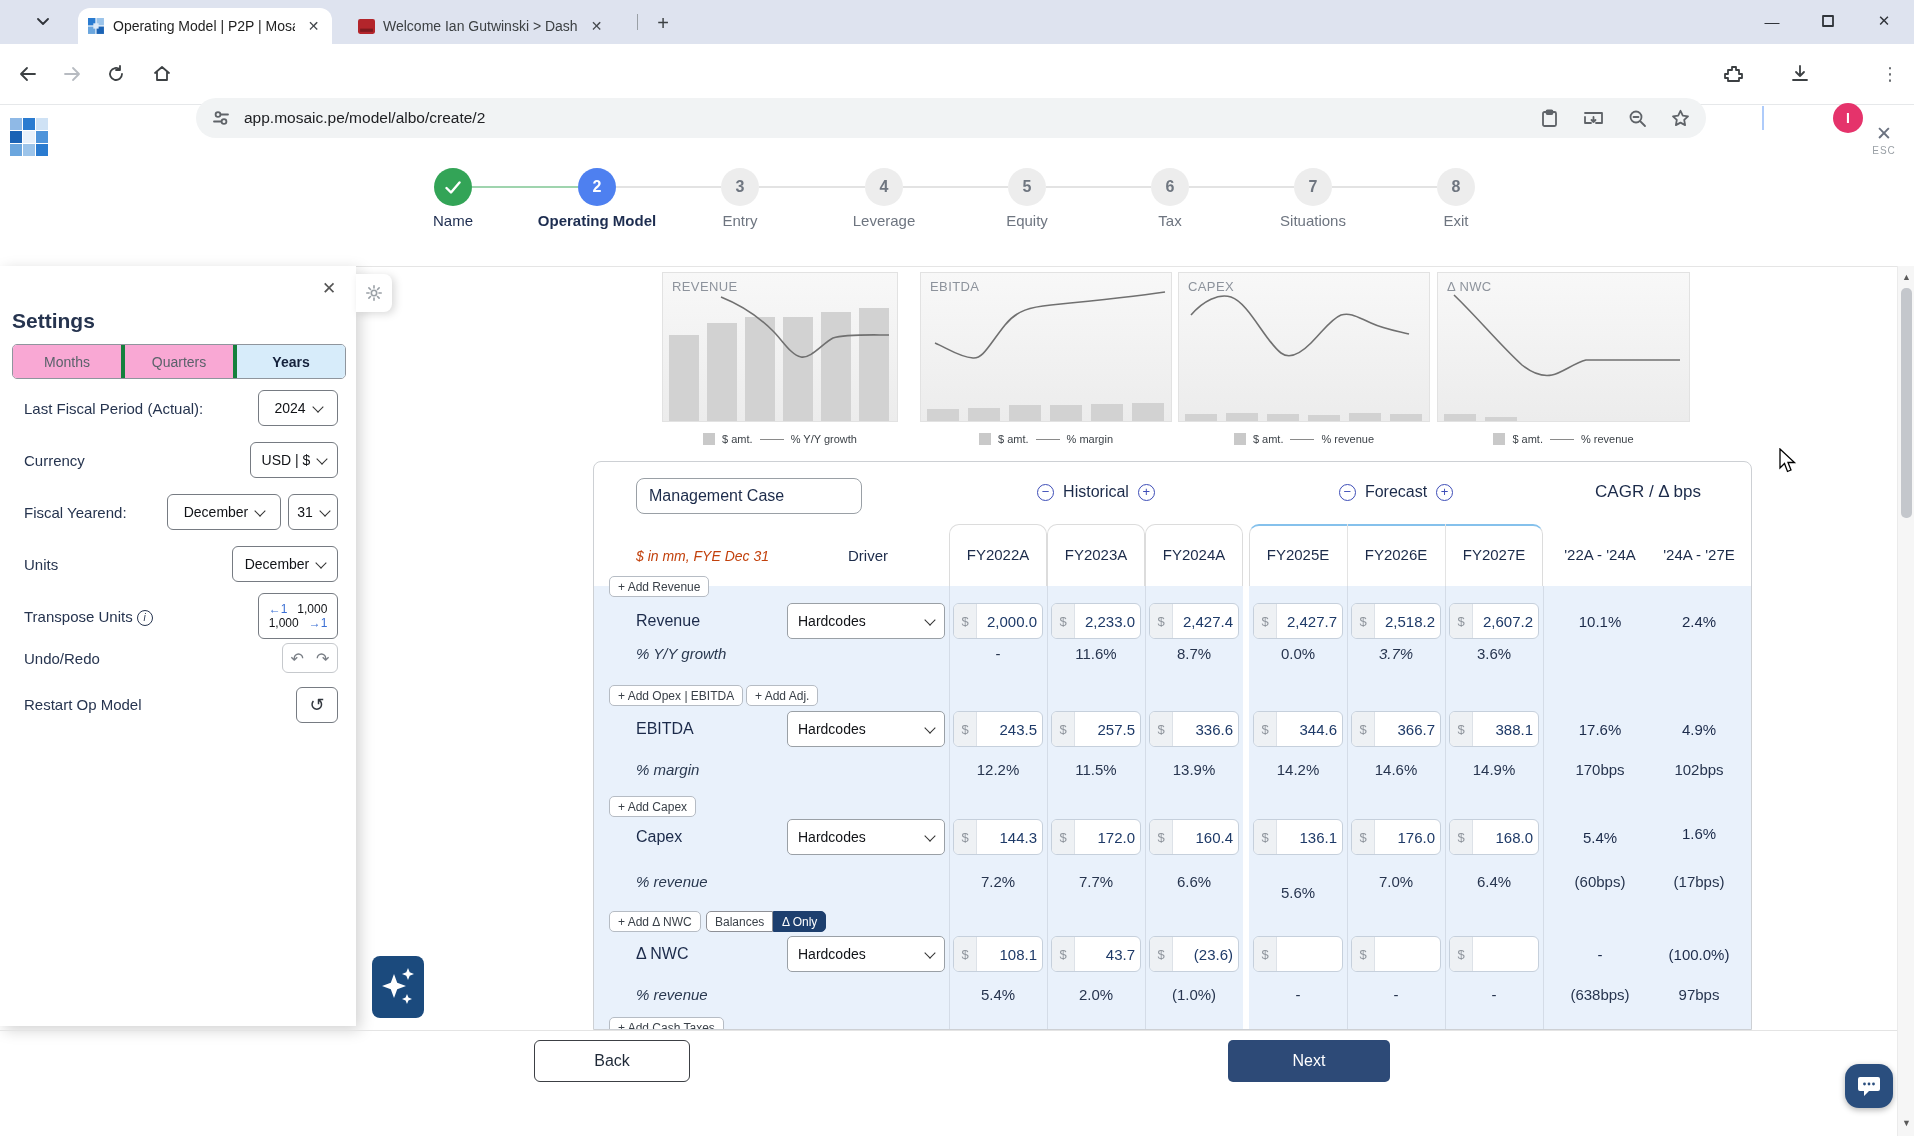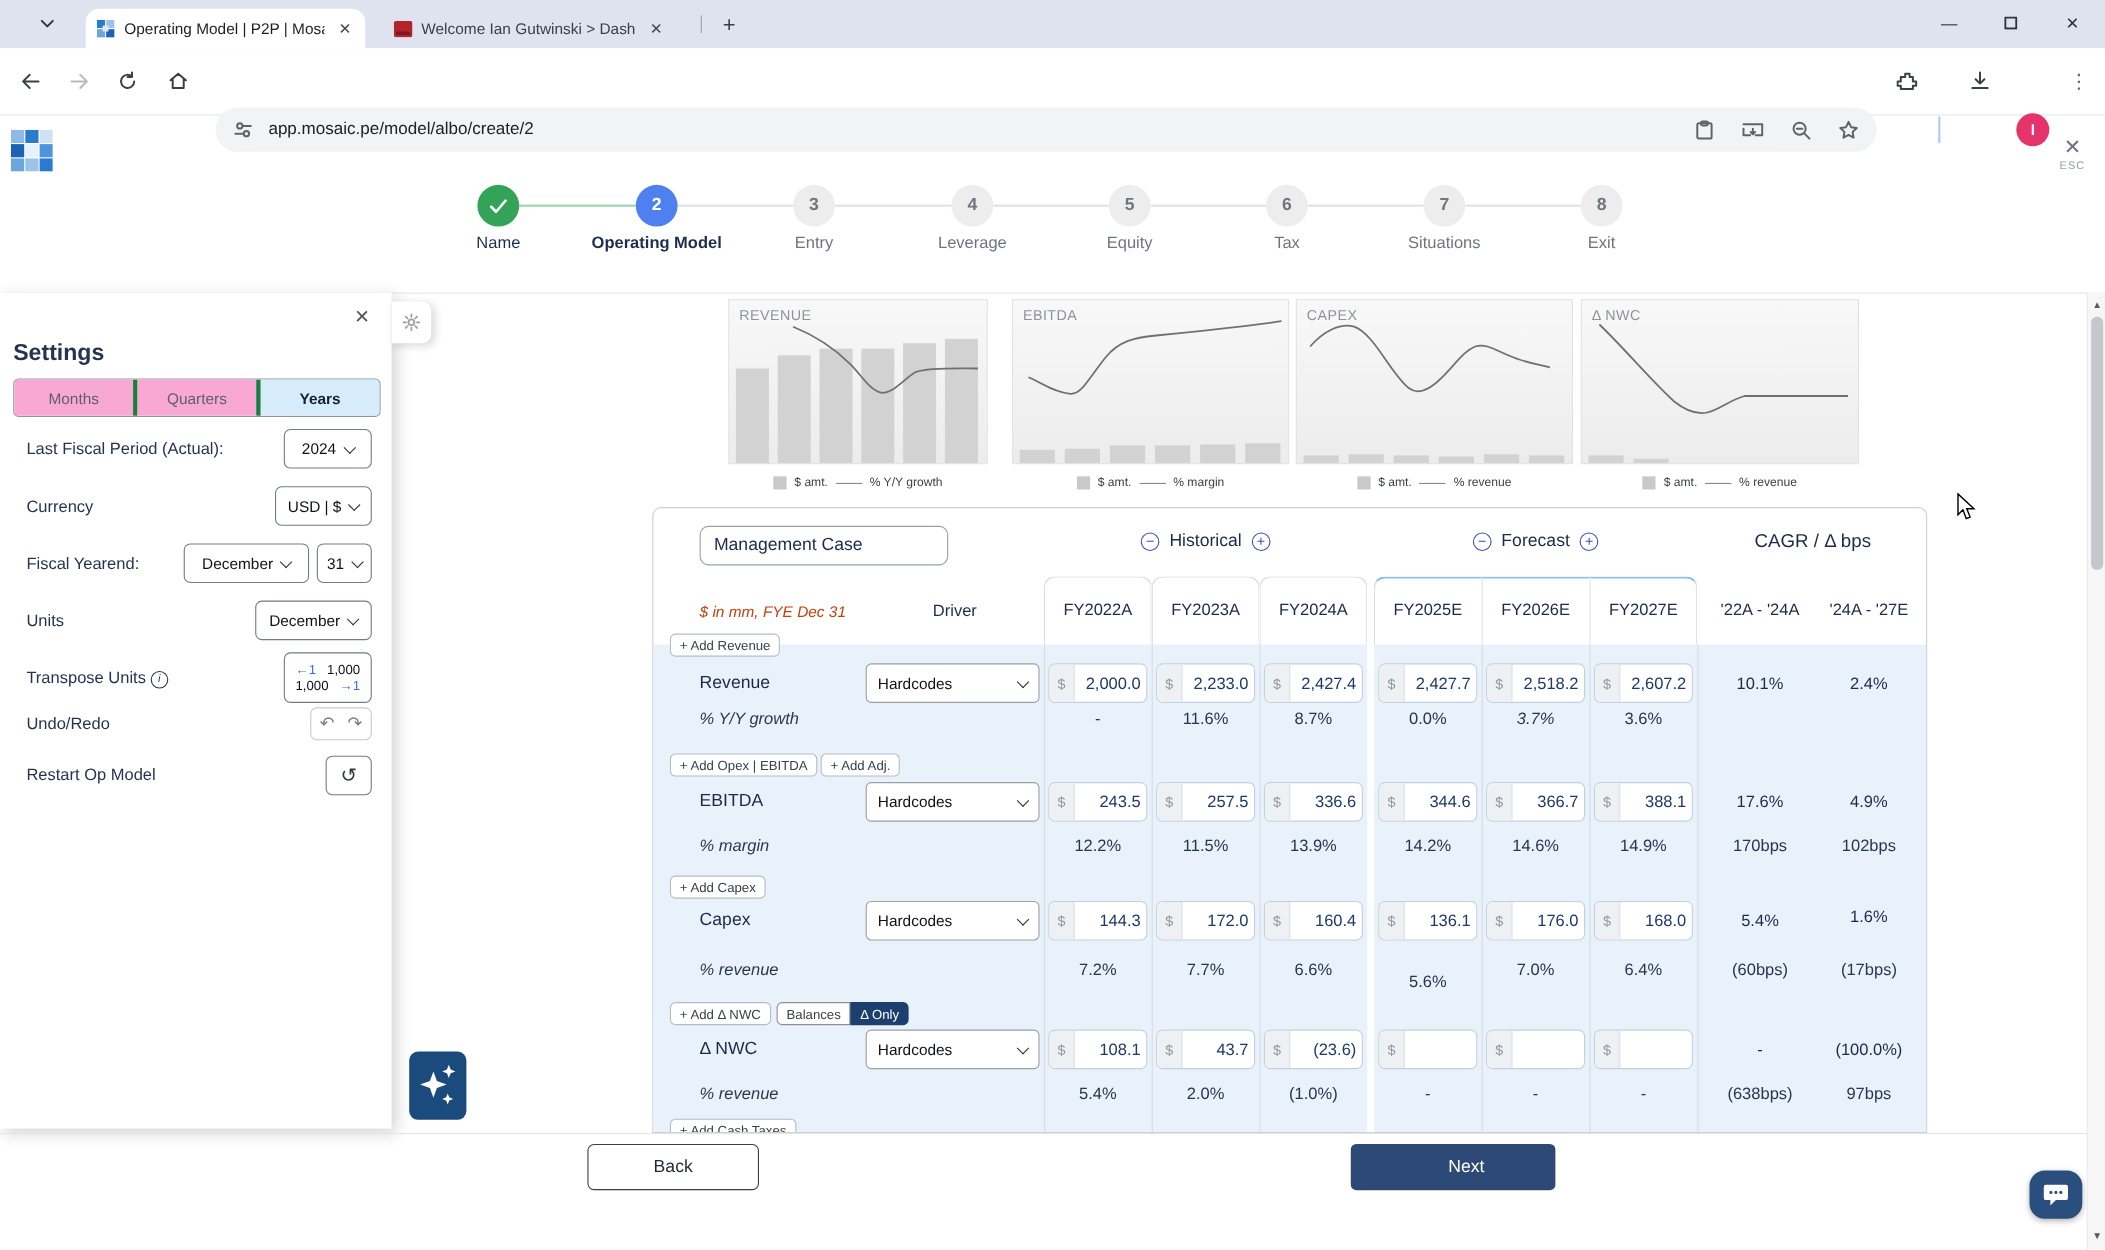--- a/index.html
+++ b/index.html
@@ -60,21 +60,21 @@
   .vbox{position:absolute;width:90px;height:36px;background:#fff;border:1px solid #c6d0dc;border-radius:6px;display:flex;overflow:hidden;box-sizing:border-box;}
   .vbox .d{width:22px;background:#eef1f4;border-right:1px solid #dde2e8;color:#8f959d;display:flex;align-items:center;justify-content:center;font-size:13px;flex:none;}
   .vbox input{flex:1;min-width:0;border:none;outline:none;background:transparent;font-family:"Liberation Sans",sans-serif;font-size:15px;color:#1e3a68;text-align:right;padding:0 5px 0 2px;}
   .sv{position:absolute;font-size:15px;color:#27354f;transform:translateX(-50%);white-space:nowrap;}
   .cg{position:absolute;font-size:15px;color:#1c2b4a;transform:translateX(-50%);white-space:nowrap;}
   .chip{position:absolute;height:21px;background:#fff;border:1px solid #b6bcc4;border-radius:5px;font-size:12px;color:#3a4149;display:flex;align-items:center;padding:0 8px;white-space:nowrap;box-sizing:border-box;}
   .chip.on{background:#1d3f6e;border-color:#1d3f6e;color:#fff;}
   
   #footline{position:absolute;left:0;top:1030px;width:1914px;height:1px;background:#e4e4e4;}
   #backbtn{position:absolute;left:534px;top:1040px;width:156px;height:42px;background:#fff;border:1.5px solid #3c3f44;border-radius:6px;display:flex;align-items:center;justify-content:center;font-size:16px;color:#1f2937;box-sizing:border-box;}
-  #nextbtn{position:absolute;left:1228px;top:1040px;width:162px;height:42px;background:#2d4a77;border-radius:5px;display:flex;align-items:center;justify-content:center;font-size:16px;color:#fff;padding-left:24px;}
+  #nextbtn{position:absolute;left:1228px;top:1040px;width:162px;height:42px;background:#2d4a77;border-radius:5px;display:flex;align-items:center;justify-content:center;font-size:16px;color:#fff;}
   #chatbtn{position:absolute;left:1845px;top:1064px;width:48px;height:44px;background:#2a4e7e;border-radius:14px;display:flex;align-items:center;justify-content:center;box-shadow:0 2px 6px rgba(0,0,0,.3);}
   #sparklebtn{position:absolute;left:372px;top:956px;width:52px;height:62px;background:#1b4a7d;border-radius:8px;color:#fff;}
   
   #vsb{position:absolute;left:1897px;top:266px;width:17px;height:870px;background:#f6f6f6;border-left:1px solid #ebebeb;box-sizing:border-box;}
   #vsb-thumb{position:absolute;left:3px;top:22px;width:11px;height:230px;background:#c4c7cc;border-radius:5px;}
   .sbarrow{position:absolute;font-size:9px;color:#5a5a5a;}
 </style>
 </head>
 <body>
 

